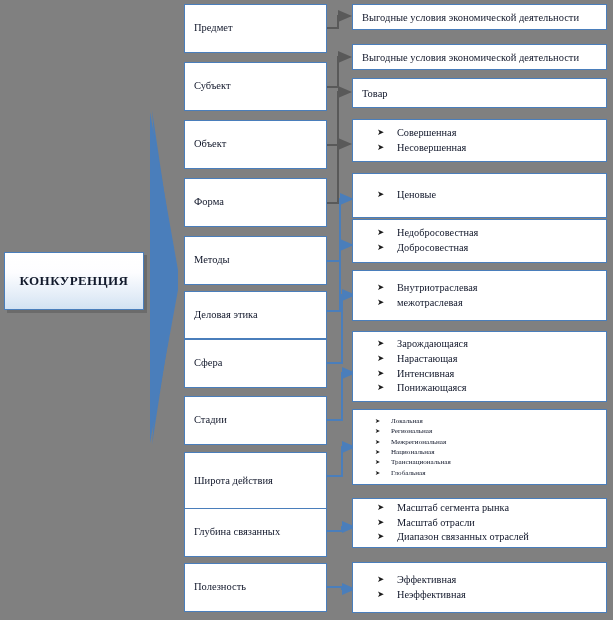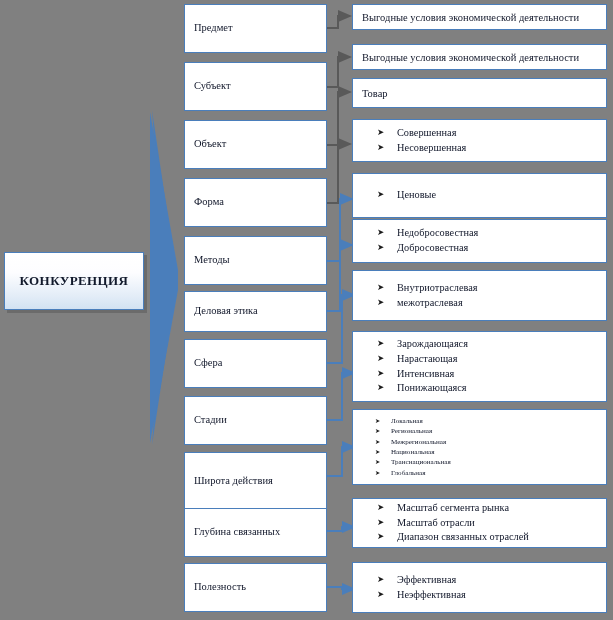--- a/index.html
+++ b/index.html
@@ -169,21 +169,21 @@
   </div>
   <div class="crit-box" style="left:184px; top:120px; width:143px; height:49px;">
     <div class="label">Объект</div>
   </div>
   <div class="crit-box" style="left:184px; top:178px; width:143px; height:49px;">
     <div class="label">Форма</div>
   </div>
   <div class="crit-box" style="left:184px; top:236px; width:143px; height:49px;">
     <div class="label">Методы</div>
   </div>
-  <div class="crit-box" style="left:184px; top:291px; width:143px; height:41px;">
+  <div class="crit-box" style="left:184px; top:291px; width:143px; height:48px;">
     <div class="label">Деловая этика</div>
   </div>
   <div class="crit-box" style="left:184px; top:339px; width:143px; height:49px;">
     <div class="label">Сфера</div>
   </div>
   <div class="crit-box" style="left:184px; top:396px; width:143px; height:49px;">
     <div class="label">Стадии</div>
   </div>
   <div class="crit-box" style="left:184px; top:452px; width:143px; height:59px;">
     <div class="label">Широта действия</div>

